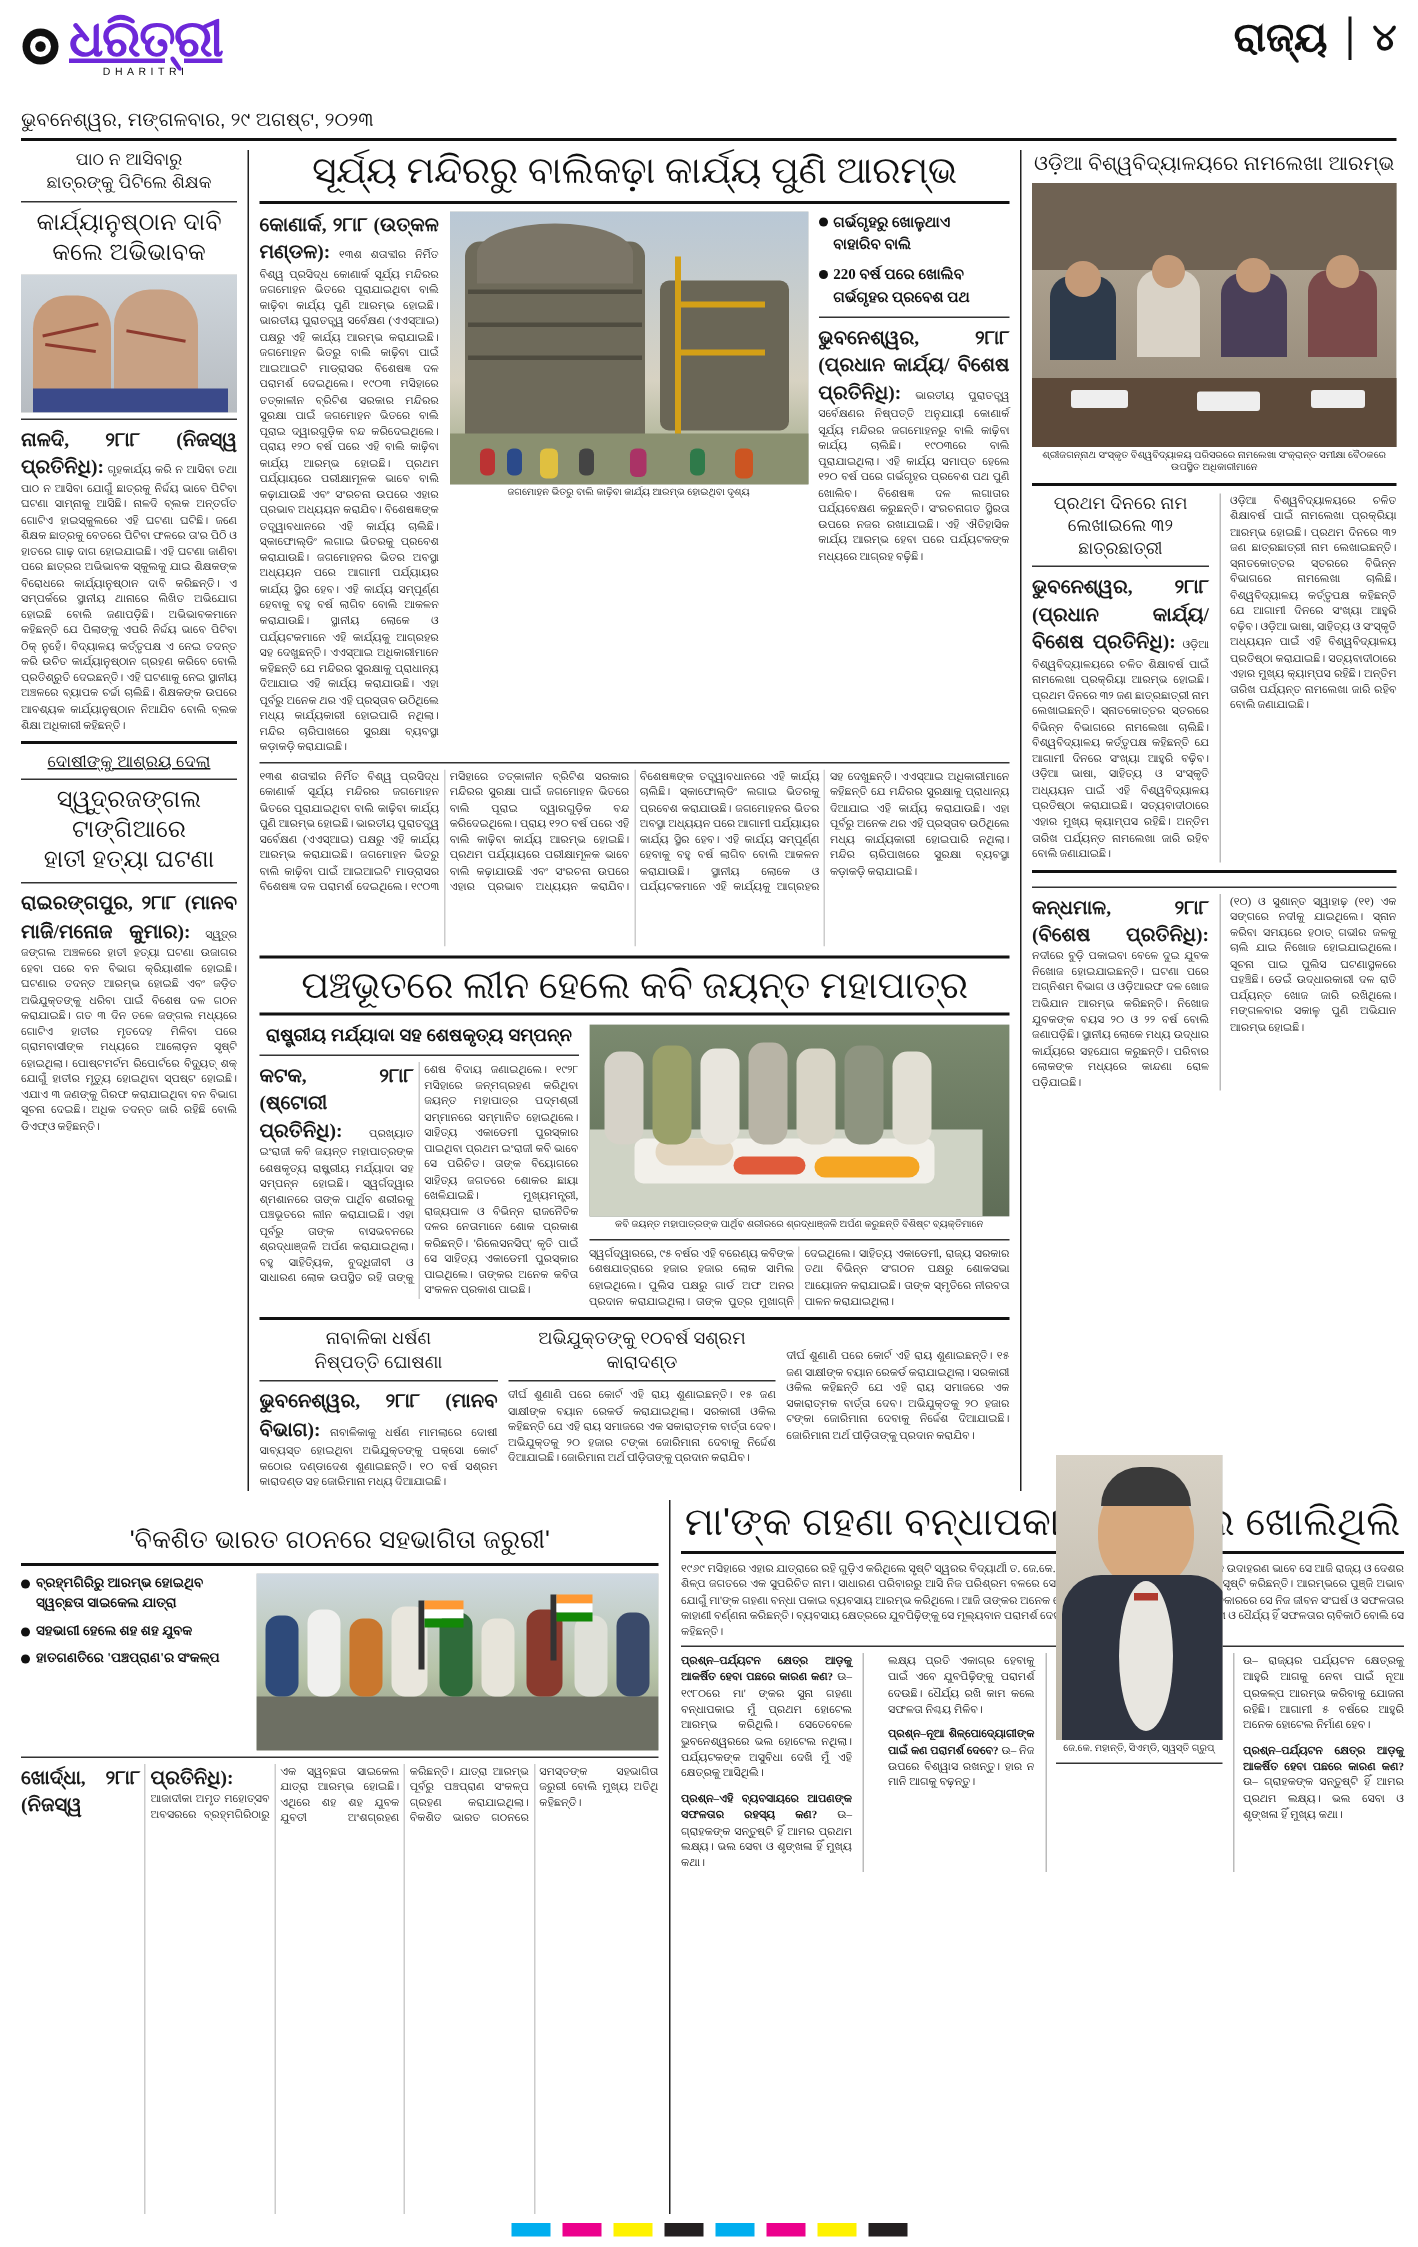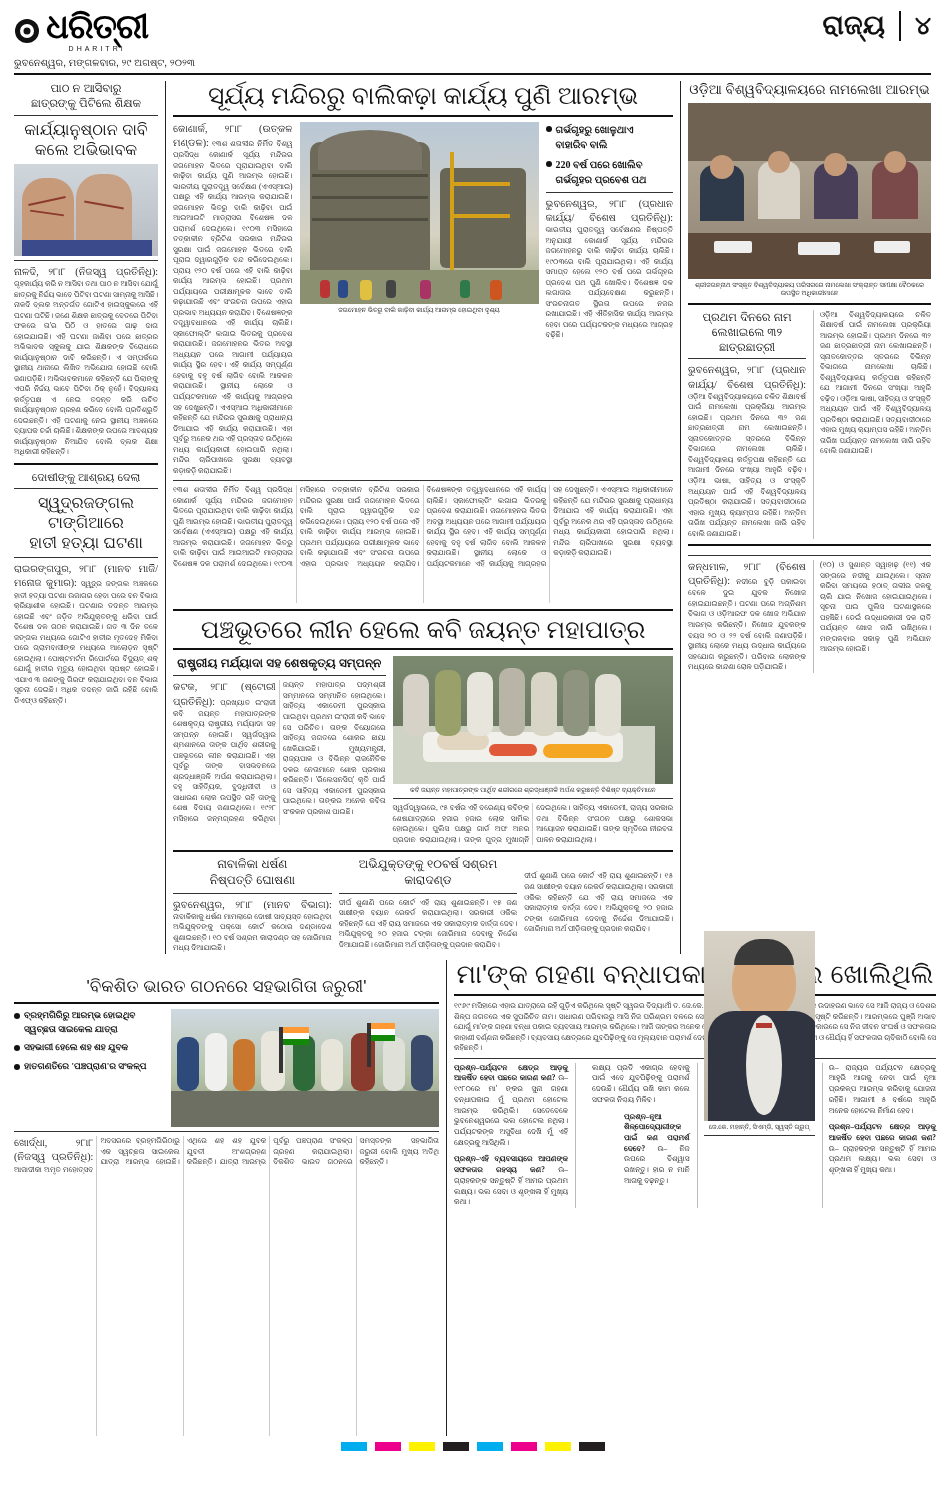--- a/index.html
+++ b/index.html
@@ -21,25 +21,26 @@
   
   .masthead {
     display: flex; align-items: flex-start; justify-content: space-between;
     border-bottom: 2.5px solid #111;
     padding-bottom: 4px;
   }
   .mast-left { display: flex; flex-direction: column; }
   .logo-row { display:flex; align-items:center; gap:6px; }
   .logo-mark {
     font-size: 34px; font-weight: bold; letter-spacing: -1px;
-    font-family: "Liberation Serif", serif; color:#000000;
+    font-family: "Liberation Serif", serif; color:#6d28d9;
     line-height: 1;
+    text-decoration: underline;
   }
   .logo-sub { font-size: 7px; letter-spacing: 3px; color:#111; text-align:center; margin-top:1px;}
-  .mast-date { font-size: 10px; margin-top: 5px; color:#111; }
+  .mast-date { font-size: 13px; margin-top: 20px; color:#111; }
   .mast-right { display:flex; align-items:center; gap: 14px; }
   .section-name { font-size: 27px; font-weight: bold; font-family:"Liberation Serif", serif; }
   .page-num { font-size: 25px; font-weight: bold; border-left: 2px solid #111; padding-left: 14px; }
 
   
   .content { display: flex; gap: 7px; margin-top: 6px; }
   .col { display: flex; flex-direction: column; }
   .col-a { width: 148px; }
   .col-mid { width: 516px; }
   .col-d { width: 246px; }
@@ -49,21 +50,21 @@
   .hl-huge  { font-size: 29px; line-height:1.12; text-align:center; }
 
   .rule-thin { border-top:1px solid #333; margin:4px 0; }
   .rule-thick { border-top:2px solid #111; margin:5px 0; }
 
   .body-text {
     font-size: 7.4px; line-height: 1.42; text-align: justify;
     color:#1a1a1a; font-family:"Liberation Serif", serif;
     hyphens: auto; word-spacing:-0.3px;
   }
-  .dateline { font-size:10px; font-weight:normal; }
+  .dateline { font-size:13px; font-weight:bold; }
 
   .cols2 { column-count:2; column-gap:7px; column-rule:1px solid #ccc; }
   .cols4 { column-count:4; column-gap:7px; column-rule:1px solid #ccc; }
   .cols5 { column-count:5; column-gap:7px; column-rule:1px solid #ccc; }
 
   .photo { background:#c9ccc7; position:relative; overflow:hidden; }
   .caption { font-size:6.6px; line-height:1.3; text-align:center; padding:2px 1px 0; font-family:"Liberation Serif", serif;}
 
   .bullets { font-size:10px; line-height:1.5; font-family:"Liberation Serif", serif; font-weight:bold;}
   .bullet-row { display:flex; gap:4px; align-items:flex-start; margin-bottom:5px; }
@@ -130,21 +131,21 @@
           <div class="strip" style="left:70px;top:40px;width:40px;height:2px;background:#8d3a2e;transform:rotate(10deg);"></div>
           <div class="strip" style="left:8px;bottom:0;width:130px;height:16px;background:#3b4a8a;"></div>
         </div>
         <div class="rule-thin"></div>
         <div class="body-text"><span class="dateline">ନାଳଦି, ୨୮ା୮ (ନିଜସ୍ୱ ପ୍ରତିନିଧି):</span> <span>ଗୃହକାର୍ଯ୍ୟ କରି ନ ଆସିବା ତଥା ପାଠ ନ ଆସିବା ଯୋଗୁଁ ଛାତ୍ରକୁ ନିର୍ଦ୍ଦୟ ଭାବେ ପିଟିବା ଘଟଣା ସାମ୍ନାକୁ ଆସିଛି। ନାଳଦି ବ୍ଲକ ଅନ୍ତର୍ଗତ ଗୋଟିଏ ହାଇସ୍କୁଲରେ ଏହି ଘଟଣା ଘଟିଛି। ଜଣେ ଶିକ୍ଷକ ଛାତ୍ରକୁ ବେତରେ ପିଟିବା ଫଳରେ ତା'ର ପିଠି ଓ ହାତରେ ଗାଢ଼ ଦାଗ ହୋଇଯାଇଛି। ଏହି ଘଟଣା ଜାଣିବା ପରେ ଛାତ୍ରର ଅଭିଭାବକ ସ୍କୁଲକୁ ଯାଇ ଶିକ୍ଷକଙ୍କ ବିରୋଧରେ କାର୍ଯ୍ୟାନୁଷ୍ଠାନ ଦାବି କରିଛନ୍ତି। ଏ ସମ୍ପର୍କରେ ସ୍ଥାନୀୟ ଥାନାରେ ଲିଖିତ ଅଭିଯୋଗ ହୋଇଛି ବୋଲି ଜଣାପଡ଼ିଛି। ଅଭିଭାବକମାନେ କହିଛନ୍ତି ଯେ ପିଲାଙ୍କୁ ଏପରି ନିର୍ଦ୍ଦୟ ଭାବେ ପିଟିବା ଠିକ୍ ନୁହେଁ। ବିଦ୍ୟାଳୟ କର୍ତ୍ତୃପକ୍ଷ ଏ ନେଇ ତଦନ୍ତ କରି ଉଚିତ କାର୍ଯ୍ୟାନୁଷ୍ଠାନ ଗ୍ରହଣ କରିବେ ବୋଲି ପ୍ରତିଶ୍ରୁତି ଦେଇଛନ୍ତି। ଏହି ଘଟଣାକୁ ନେଇ ସ୍ଥାନୀୟ ଅଞ୍ଚଳରେ ବ୍ୟାପକ ଚର୍ଚ୍ଚା ଚାଲିଛି। ଶିକ୍ଷକଙ୍କ ଉପରେ ଆବଶ୍ୟକ କାର୍ଯ୍ୟାନୁଷ୍ଠାନ ନିଆଯିବ ବୋଲି ବ୍ଲକ ଶିକ୍ଷା ଅଧିକାରୀ କହିଛନ୍ତି।</span></div>
       </div>
 
       <div class="rule-thick"></div>
 
       <div>
-        <div class="hl-small" style="font-size:11px;">ଦୋଷୀଙ୍କୁ ଆଶ୍ରୟ ଦେଲା</div>
+        <div class="hl-small" style="font-size:11px;text-decoration:underline;">ଦୋଷୀଙ୍କୁ ଆଶ୍ରୟ ଦେଲା</div>
         <div class="rule-thin"></div>
         <div class="hl-med" style="white-space:pre-line;">ସ୍ୱୁଦ୍ରଜଙ୍ଗଲ ଟାଙ୍ଗିଆରେ
 ହାତୀ ହତ୍ୟା ଘଟଣା</div>
         <div class="rule-thin"></div>
         <div class="body-text"><span class="dateline">ରାଇରଙ୍ଗପୁର, ୨୮ା୮ (ମାନବ ମାଜିି/ମନୋଜ କୁମାର):</span> <span>ସ୍ୱୁଦ୍ର ଜଙ୍ଗଲ ଅଞ୍ଚଳରେ ହାତୀ ହତ୍ୟା ଘଟଣା ଉଜାଗର ହେବା ପରେ ବନ ବିଭାଗ କ୍ରିୟାଶୀଳ ହୋଇଛି। ଘଟଣାର ତଦନ୍ତ ଆରମ୍ଭ ହୋଇଛି ଏବଂ ଜଡ଼ିତ ଅଭିଯୁକ୍ତଙ୍କୁ ଧରିବା ପାଇଁ ବିଶେଷ ଦଳ ଗଠନ କରାଯାଇଛି। ଗତ ୩ ଦିନ ତଳେ ଜଙ୍ଗଲ ମଧ୍ୟରେ ଗୋଟିଏ ହାତୀର ମୃତଦେହ ମିଳିବା ପରେ ଗ୍ରାମବାସୀଙ୍କ ମଧ୍ୟରେ ଆଲୋଡ଼ନ ସୃଷ୍ଟି ହୋଇଥିଲା। ପୋଷ୍ଟମର୍ଟମ ରିପୋର୍ଟରେ ବିଦ୍ୟୁତ୍ ଶକ୍ ଯୋଗୁଁ ହାତୀର ମୃତ୍ୟୁ ହୋଇଥିବା ସ୍ପଷ୍ଟ ହୋଇଛି। ଏଯାଏ ୩ ଜଣଙ୍କୁ ଗିରଫ କରାଯାଇଥିବା ବନ ବିଭାଗ ସୂଚନା ଦେଇଛି। ଅଧିକ ତଦନ୍ତ ଜାରି ରହିଛି ବୋଲି ଡିଏଫ୍ଓ କହିଛନ୍ତି।</span></div>
       </div>
 
     </div>
 
     <div class="col col-mid" style="border-left:1px solid #222;border-right:1px solid #222;padding:0 7px;">
@@ -368,21 +369,21 @@
       <div class="body-text">୧୯୬୯ ମସିହାରେ ଏହାର ଯାତ୍ରାରେ ରହି ଗୁଡ଼ିଏ କରିଥିଲେ ସୃଷ୍ଟି ସ୍ୱରର ବିଦ୍ୟାର୍ଥୀ ତ. ଜେ.କେ. କୁମାର ମହାନ୍ତି। ସ୍ୱାଧୀନ ଚେତନାର ଏକ ଉଦାହରଣ ଭାବେ ସେ ଆଜି ରାଜ୍ୟ ଓ ଦେଶର ଶିଳ୍ପ ଜଗତରେ ଏକ ସୁପରିଚିତ ନାମ। ସାଧାରଣ ପରିବାରରୁ ଆସି ନିଜ ପରିଶ୍ରମ ବଳରେ ସେ ଆଜି ହୋଟେଲ ଶିଳ୍ପରେ ଏକ ବଡ଼ ନାମ ସୃଷ୍ଟି କରିଛନ୍ତି। ଆରମ୍ଭରେ ପୁଞ୍ଜି ଅଭାବ ଯୋଗୁଁ ମା'ଙ୍କ ଗହଣା ବନ୍ଧା ପକାଇ ବ୍ୟବସାୟ ଆରମ୍ଭ କରିଥିଲେ। ଆଜି ତାଙ୍କର ଅନେକ ହୋଟେଲ ରହିଛି। ଧରିତ୍ରୀ ସହ ଏକ ସାକ୍ଷାତକାରରେ ସେ ନିଜ ଜୀବନ ସଂଘର୍ଷ ଓ ସଫଳତାର କାହାଣୀ ବର୍ଣ୍ଣନା କରିଛନ୍ତି। ବ୍ୟବସାୟ କ୍ଷେତ୍ରରେ ଯୁବପିଢ଼ିଙ୍କୁ ସେ ମୂଲ୍ୟବାନ ପରାମର୍ଶ ଦେଇଛନ୍ତି। ଆତ୍ମବିଶ୍ୱାସ, କଠିନ ପରିଶ୍ରମ ଓ ଧୈର୍ଯ୍ୟ ହିଁ ସଫଳତାର ଚାବିକାଠି ବୋଲି ସେ କହିଛନ୍ତି।</div>
       <div class="rule-thin"></div>
 
       <div class="flex" style="gap:7px;">
         <div style="width:118px;">
           <div class="qa"><span class="q">ପ୍ରଶ୍ନ–ପର୍ଯ୍ୟଟନ କ୍ଷେତ୍ର ଆଡ଼କୁ ଆକର୍ଷିତ ହେବା ପଛରେ କାରଣ କଣ?</span> <span>ଉ– ୧୯୮୦ରେ ମା' ଙ୍କର ସୁନା ଗହଣା ବନ୍ଧାପକାଇ ମୁଁ ପ୍ରଥମ ହୋଟେଲ ଆରମ୍ଭ କରିଥିଲି। ସେତେବେଳେ ଭୁବନେଶ୍ୱରରେ ଭଲ ହୋଟେଲ ନଥିଲା। ପର୍ଯ୍ୟଟକଙ୍କ ଅସୁବିଧା ଦେଖି ମୁଁ ଏହି କ୍ଷେତ୍ରକୁ ଆସିଥିଲି।</span></div>
           <div class="qa" style="margin-top:6px;"><span class="q">ପ୍ରଶ୍ନ–ଏହି ବ୍ୟବସାୟରେ ଆପଣଙ୍କ ସଫଳତାର ରହସ୍ୟ କଣ?</span> <span>ଉ– ଗ୍ରାହକଙ୍କ ସନ୍ତୁଷ୍ଟି ହିଁ ଆମର ପ୍ରଥମ ଲକ୍ଷ୍ୟ। ଭଲ ସେବା ଓ ଶୃଙ୍ଖଳା ହିଁ ମୁଖ୍ୟ କଥା।</span></div>
         </div>
         <div style="width:118px;border-left:1px solid #bbb;padding-left:16px;">
           <div class="qa"><span>ଲକ୍ଷ୍ୟ ପ୍ରତି ଏକାଗ୍ର ହେବାକୁ ପାଇଁ ଏବେ ଯୁବପିଢ଼ିଙ୍କୁ ପରାମର୍ଶ ଦେଉଛି। ଧୈର୍ଯ୍ୟ ରଖି କାମ କଲେ ସଫଳତା ନିଶ୍ଚୟ ମିଳିବ।</span></div>
-          <div class="qa" style="margin-top:6px;margin-left:32px;"><span class="q">ପ୍ରଶ୍ନ–ନୂଆ ଶିଳ୍ପୋଦ୍ୟୋଗୀଙ୍କ ପାଇଁ କଣ ପରାମର୍ଶ ଦେବେ?</span> <span>ଉ– ନିଜ ଉପରେ ବିଶ୍ୱାସ ରଖନ୍ତୁ। ହାର ନ ମାନି ଆଗକୁ ବଢ଼ନ୍ତୁ।</span></div>
+          <div class="qa" style="margin-top:6px;"><span class="q">ପ୍ରଶ୍ନ–ନୂଆ ଶିଳ୍ପୋଦ୍ୟୋଗୀଙ୍କ ପାଇଁ କଣ ପରାମର୍ଶ ଦେବେ?</span> <span>ଉ– ନିଜ ଉପରେ ବିଶ୍ୱାସ ରଖନ୍ତୁ। ହାର ନ ମାନି ଆଗକୁ ବଢ଼ନ୍ତୁ।</span></div>
         </div>
         <div style="width:122px;border-left:1px solid #bbb;padding-left:6px;">
           <div class="photo" style="height:190px;margin-top:-132px;">
             <div class="ph-sky" style="background:linear-gradient(180deg,#d8d2c6 0%,#b9b2a3 100%);"></div>
             <div class="blob" style="left:28px;top:14px;width:64px;height:74px;background:#d7a97e;border-radius:50% 50% 44% 44%;"></div>
             <div class="blob" style="left:30px;top:8px;width:60px;height:26px;background:#3a3a3a;border-radius:30px 30px 0 0;"></div>
             <div class="blob" style="left:4px;top:80px;width:112px;height:110px;background:#2f3440;border-radius:26px 26px 0 0;"></div>
             <div class="blob" style="left:42px;top:84px;width:36px;height:100px;background:#e8e6e0;"></div>
             <div class="strip" style="left:52px;top:92px;width:16px;height:5px;background:#b03a2e;"></div>
           </div>

